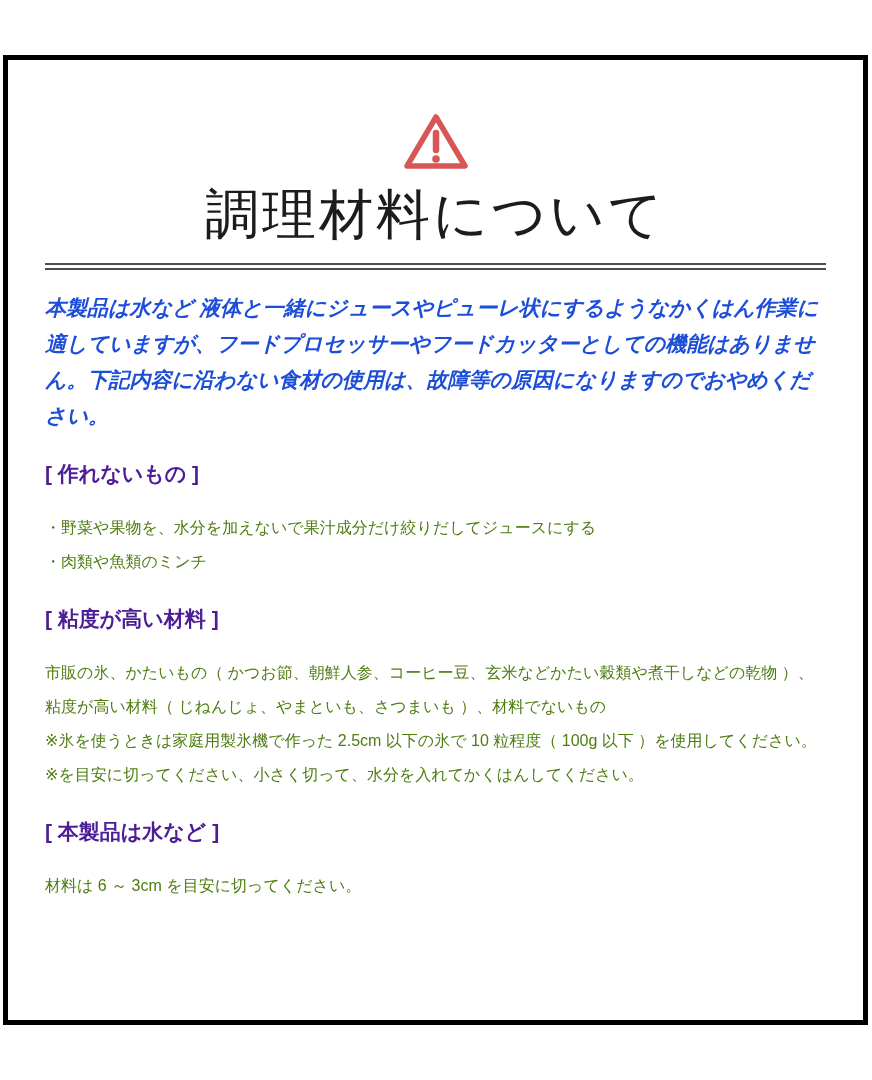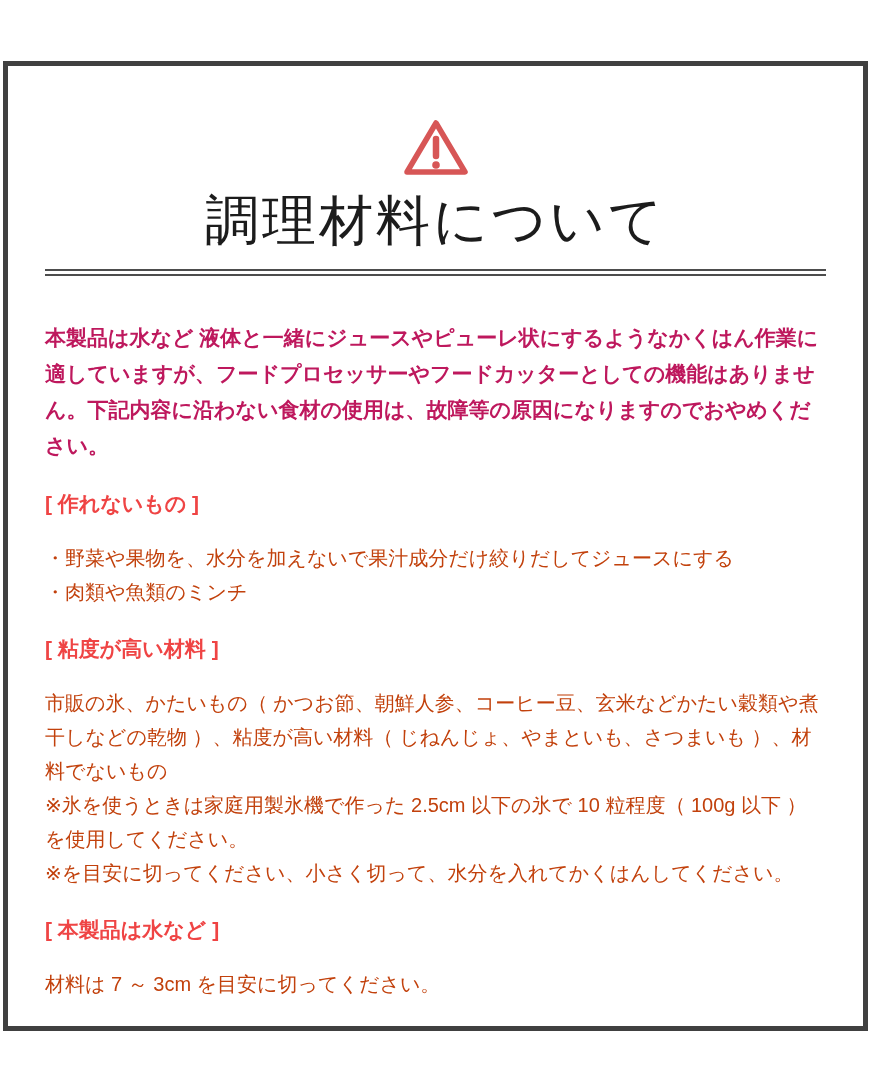--- a/index.html
+++ b/index.html
@@ -10,25 +10,25 @@
   body {
     width: 872px;
     height: 1080px;
     position: relative;
     font-family: "Liberation Sans", "DejaVu Sans", sans-serif;
     overflow: hidden;
   }
   .frame {
     position: absolute;
     left: 3px;
-    top: 61px;
+    top: 55px;
     width: 865px;
     height: 970px;
     box-sizing: border-box;
-    border: 5px solid #404040;
+    border: 5px solid #000000;
     background: #ffffff;
   }
   .content {
     padding: 52px 37px 0 37px;
   }
   .icon-wrap {
     text-align: center;
     line-height: 0;
   }
   .page-title {
@@ -41,42 +41,43 @@
     color: #1c1c1c;
     font-weight: 400;
   }
   .divider {
     margin-top: 13px;
     height: 3px;
     border-top: 2px solid #4d4d4d;
     border-bottom: 2px solid #4d4d4d;
   }
   .intro {
-    margin-top: 44px;
+    margin-top: 20px;
     font-size: 21px;
     line-height: 36px;
     font-weight: bold;
-    color: #be185d;
+    color: #1d4ed8;
+    font-style: italic;
   }
   .section {
     margin-top: 26px;
   }
   .section-heading {
     font-size: 21px;
     line-height: 28px;
     font-weight: bold;
-    color: #ef4444;
+    color: #4c1d95;
   }
   .section-lines {
     margin-top: 23px;
   }
   .line {
-    font-size: 20px;
+    font-size: 16px;
     line-height: 34px;
-    color: #c2410c;
+    color: #4d7c0f;
   }
 </style>
 </head>
 <body>
 
 <div class="frame">
   <div class="content">
 
     <div class="icon-wrap">
       <svg width="66" height="60" viewBox="0 0 66 60" aria-hidden="true">
@@ -105,18 +106,18 @@
       <div class="section-lines">
         <div class="line">市販の氷、かたいもの（ かつお節、朝鮮人参、コーヒー豆、玄米などかたい穀類や煮干しなどの乾物 ）、粘度が高い材料（ じねんじょ、やまといも、さつまいも ）、材料でないもの</div>
         <div class="line">※氷を使うときは家庭用製氷機で作った 2.5cm 以下の氷で 10 粒程度（ 100g 以下 ）を使用してください。</div>
         <div class="line">※を目安に切ってください、小さく切って、水分を入れてかくはんしてください。</div>
       </div>
     </div>
 
     <div class="section">
       <div class="section-heading">[ 本製品は水など ]</div>
       <div class="section-lines">
-        <div class="line">材料は 7 ～ 3cm を目安に切ってください。</div>
+        <div class="line">材料は 6 ～ 3cm を目安に切ってください。</div>
       </div>
     </div>
 
   </div>
 </div>
 
 </body></html>

